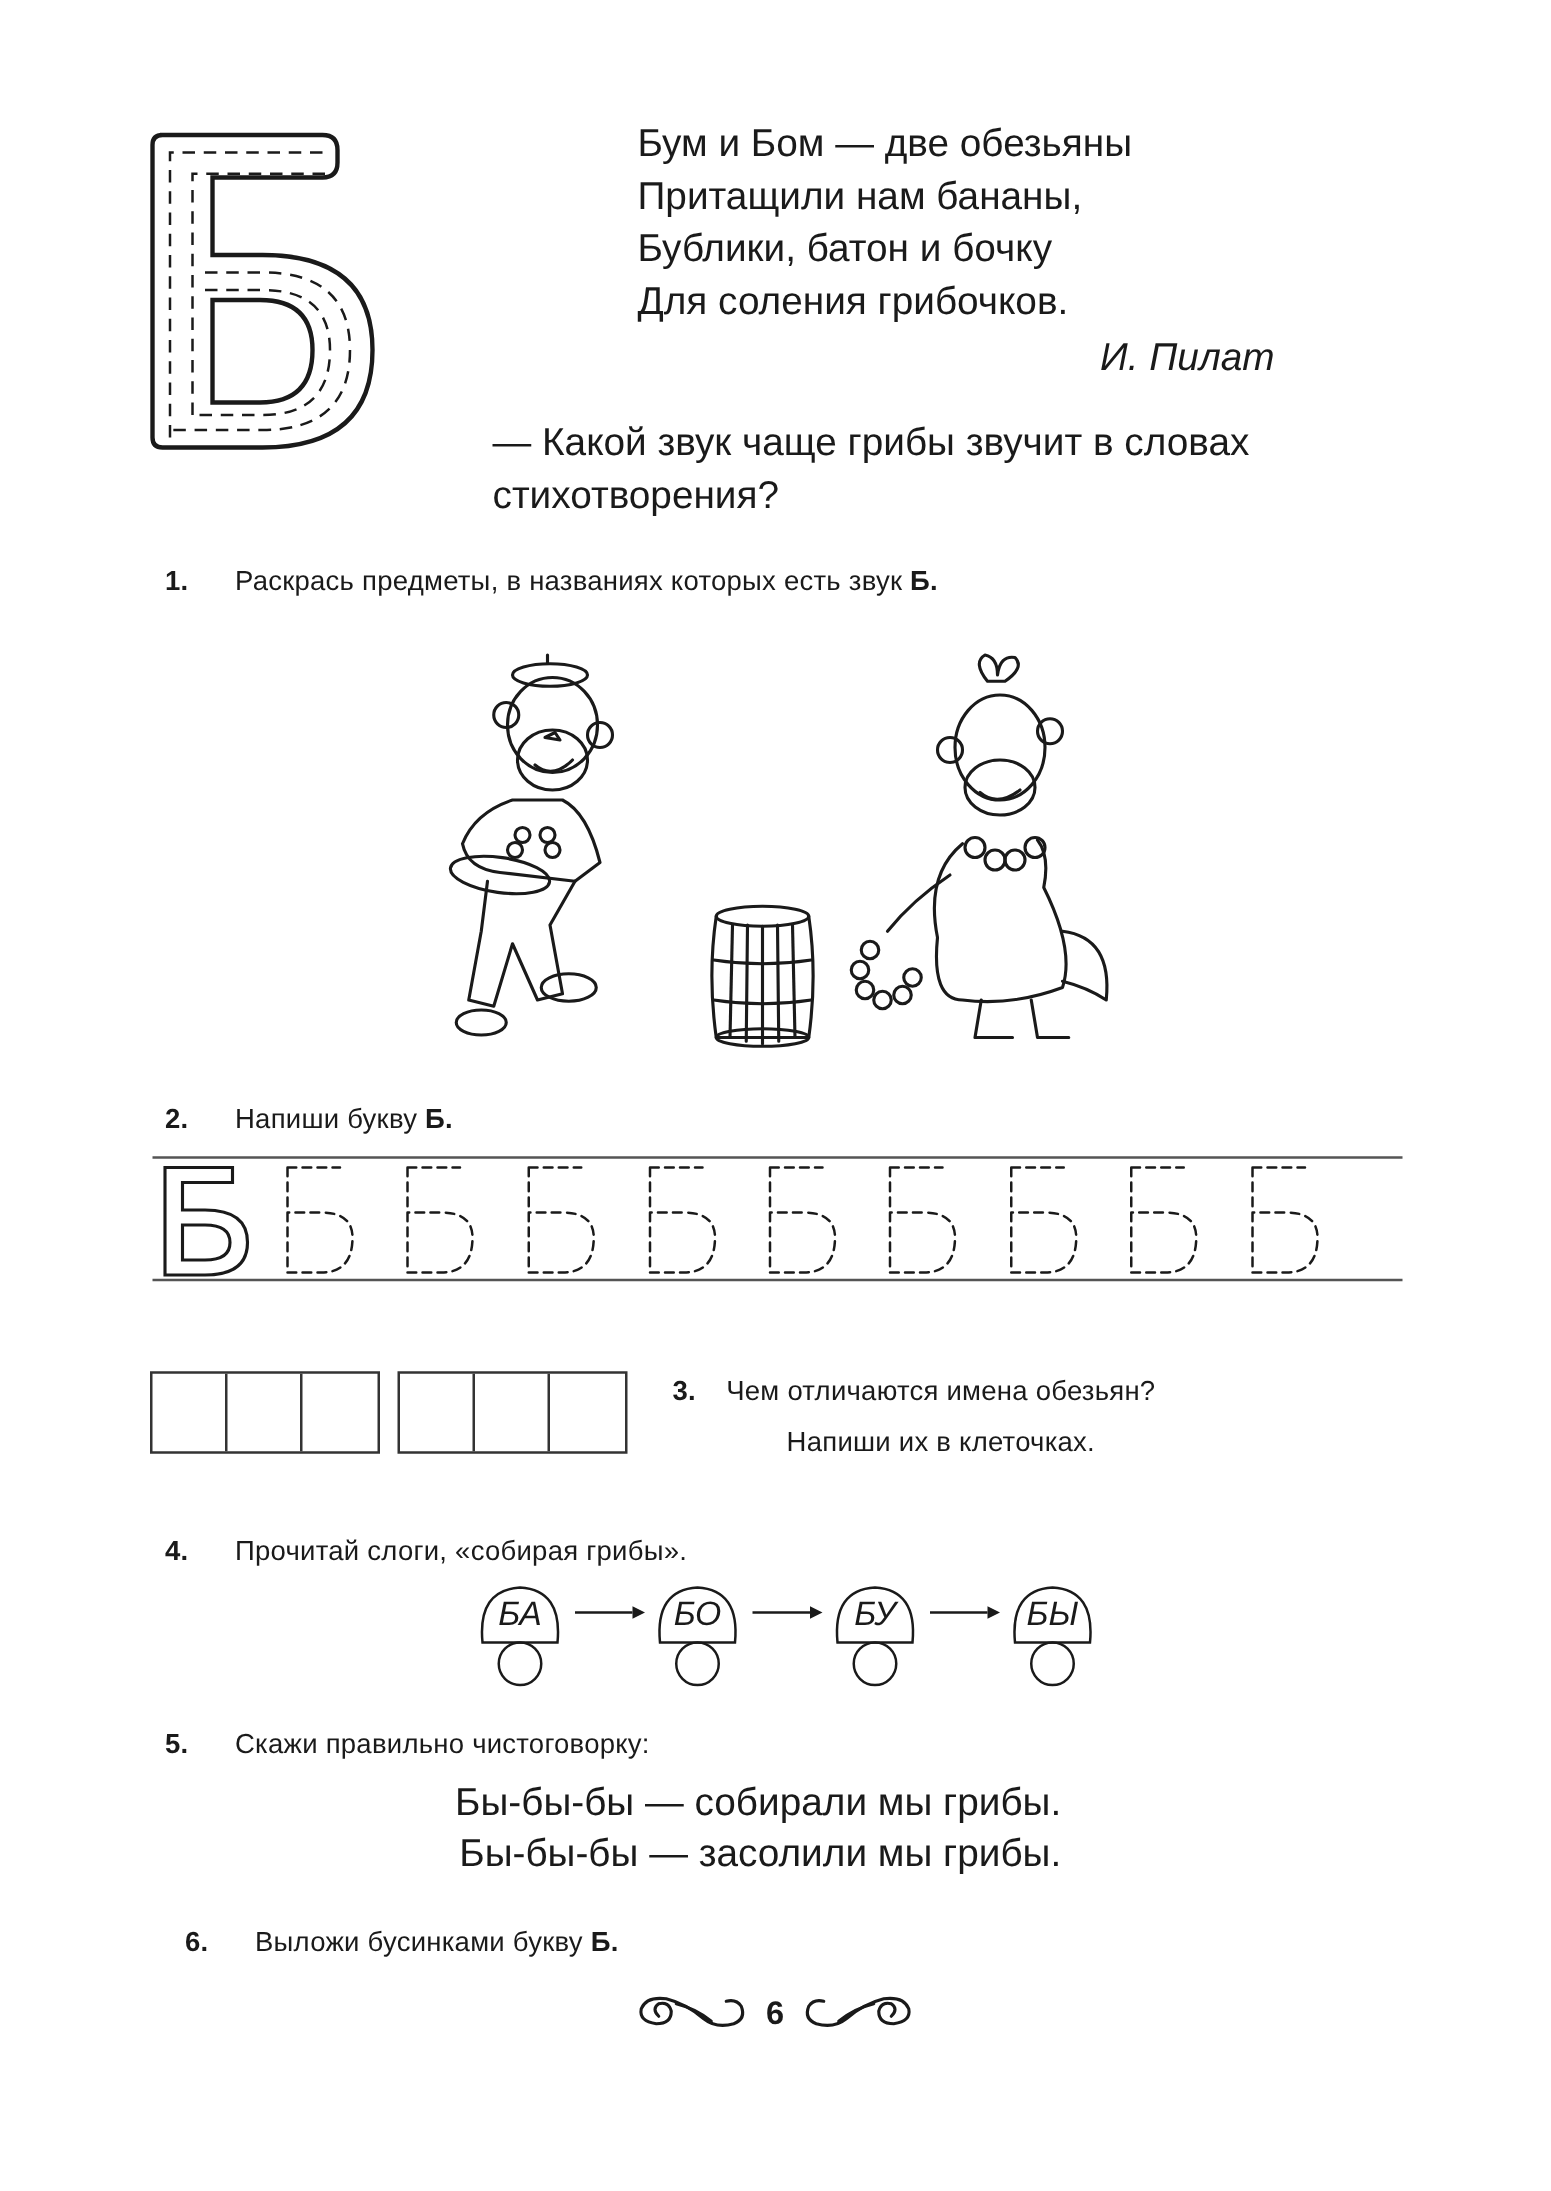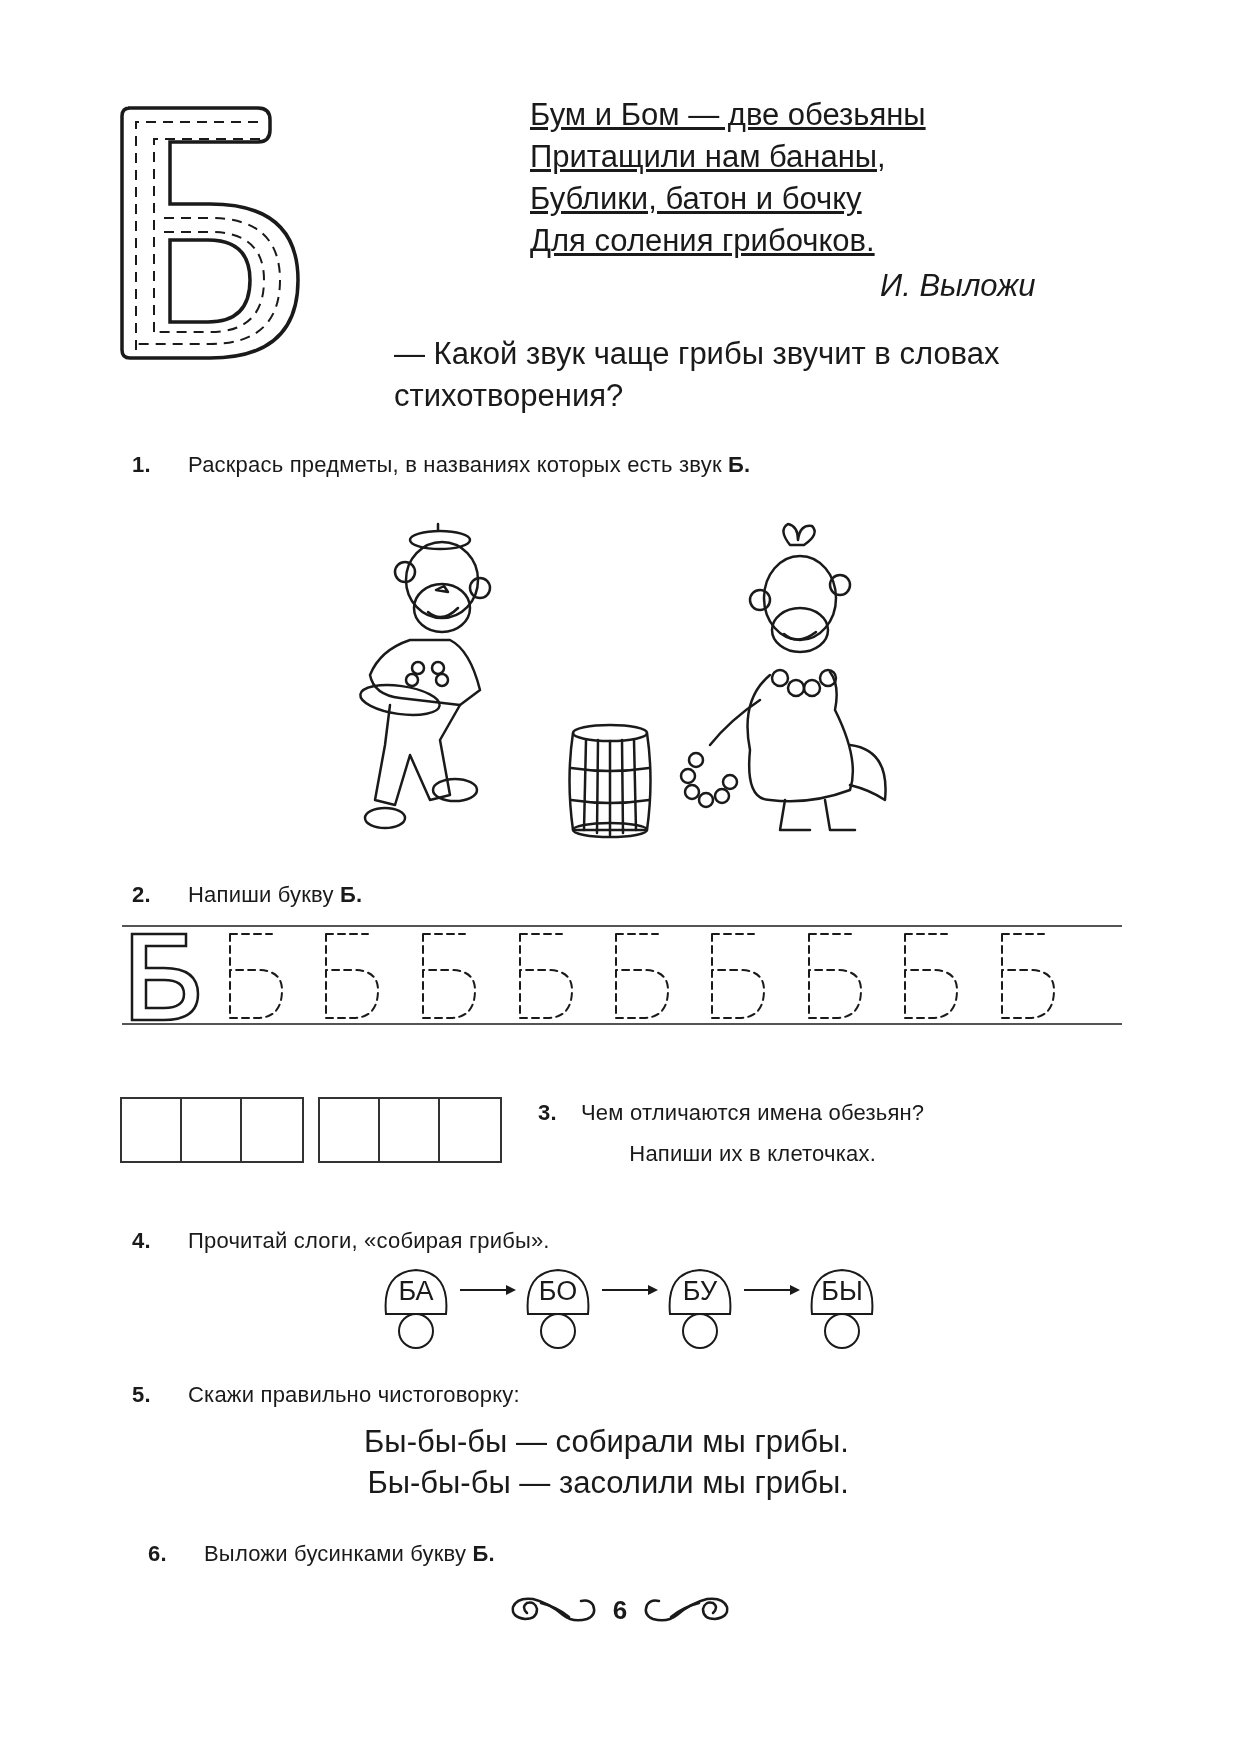--- a/index.html
+++ b/index.html
@@ -4,41 +4,41 @@
 <style>
   * { box-sizing: border-box; margin: 0; padding: 0; }
   html, body { width: 1241px; height: 1753px; background: #ffffff; overflow: hidden; }
   body { position: relative; font-family: "Liberation Sans", "DejaVu Sans", sans-serif; color: #1a1a1a; }
   .abs { position: absolute; }
   .txt { font-size: 22px; line-height: 41px; letter-spacing: 0.2px; white-space: nowrap; }
   .num { font-weight: bold; display: inline-block; width: 56px; }
   .bold { font-weight: bold; }
 
   #big-letter { left: 118px; top: 100px; width: 200px; width: 200px; height: 270px; }
-  #poem { left: 530px; top: 94px; text-decoration: underline; }
+  #poem { left: 510px; top: 94px; }
   #poem .line { font-size: 31px; line-height: 42px; }
   #author { left: 880px; top: 268px; font-style: italic; font-size: 31px; }
   #question { left: 394px; top: 333px; font-size: 31px; line-height: 42px; }
 
   #task1 { left: 132px; top: 444px; }
   #illustration { left: 330px; top: 500px; width: 600px; height: 340px; }
 
   #task2 { left: 132px; top: 874px; }
   #copy-row { left: 122px; top: 920px; width: 1000px; height: 110px; }
   #copy-row .rule { position: absolute; left: 0; width: 1000px; height: 2px; background: #555; }
 
   #boxes { left: 120px; top: 1097px; }
   .box-group { display: inline-flex; border: 2px solid #333; margin-right: 14px; vertical-align: top; }
   .cell { width: 60px; height: 62px; border-right: 2px solid #333; }
   .cell:last-child { border-right: none; }
   #task3 { left: 538px; top: 1092px; }
   #task3 .cont { padding-left: 43px; text-align: center; }
 
   #task4 { left: 132px; top: 1220px; }
-  #mushrooms { left: 380px; top: 1268px; display: flex; align-items: flex-start; }
+  #mushrooms { left: 380px; top: 1268px; display: flex; align-items: flex-start; font-style: italic; }
   .mush { width: 72px; height: 84px; position: relative; }
   .mush svg { position: absolute; left: 0; top: 0; }
   .mush .lbl { position: absolute; left: 0; top: 6px; width: 72px; text-align: center; font-size: 27px; line-height: 34px; }
   .arrow { width: 62px; height: 40px; margin: 0 4px; }
 
   #task5 { left: 132px; top: 1374px; }
   #tongue { left: 364px; top: 1421px; }
   #tongue .line { font-size: 31px; line-height: 41px; text-align: right; }
   #task6 { left: 132px; top: 1533px; margin-left: 16px; }
 
@@ -58,21 +58,21 @@
     <path d="M46,132 H92 Q146,132 146,180 Q146,232 92,232 H36" fill="none" stroke="#1a1a1a" stroke-width="2" stroke-dasharray="10 7"></path>
   </svg>
 </div>
 
 <div id="poem" class="abs">
   <div class="line">Бум и Бом — две обезьяны</div>
   <div class="line">Притащили нам бананы,</div>
   <div class="line">Бублики, батон и бочку</div>
   <div class="line">Для соления грибочков.</div>
 </div>
-<div id="author" class="abs">И. Выложи</div>
+<div id="author" class="abs">И. Пилат</div>
 
 <div id="question" class="abs">
   <div>— Какой звук чаще грибы звучит в словах</div>
   <div>стихотворения?</div>
 </div>
 
 <div id="task1" class="abs txt">
   <span class="num">1.</span><span>Раскрась предметы, в названиях которых есть звук </span><span class="bold">Б.</span>
 </div>
 

